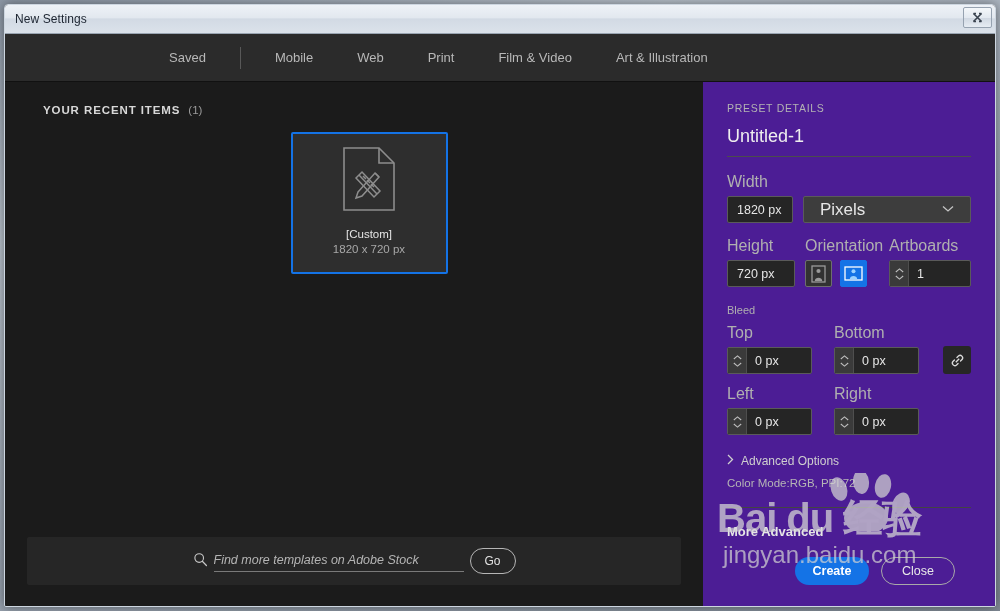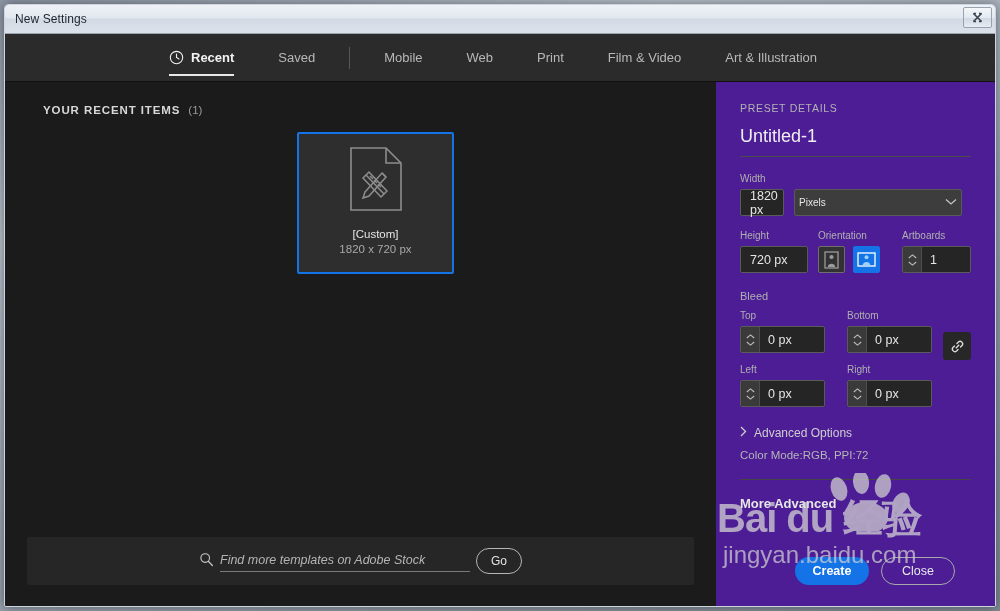--- a/index.html
+++ b/index.html
@@ -184,46 +184,46 @@
     font-size: 10.5px; letter-spacing: 0.7px; color: #b3b3b3;
     text-transform: uppercase;
   }
   .doc-name {
     margin-top: 12px;
     font-size: 18px; color: #eeeeee;
     padding-bottom: 9px;
     border-bottom: 1px solid #4c4c4c;
   }
   .fld-label {
-    font-size: 10px; color: #b0b0b0; margin-bottom: 5px;
+    font-size: 16px; color: #b0b0b0; margin-bottom: 5px;
   }
   .row { display: flex; }
   .input-box {
     height: 27px;
     background: #252525;
     border: 1px solid #5a5a5a;
     border-radius: 2px;
     display: flex; align-items: center;
     padding: 0 9px;
     font-size: 12.5px; color: #e6e6e6;
   }
   .select-box {
     height: 27px;
     background: #3d3d3d;
     border: 1px solid #5a5a5a;
     border-radius: 2px;
     display: flex; align-items: center; justify-content: space-between;
-    padding: 0 4px;
-    font-size: 10px; color: #e6e6e6;
+    padding: 0 16px;
+    font-size: 17px; color: #e6e6e6;
     cursor: pointer;
   }
   .chev { color:#c4c4c4; font-size: 10px; }
 
   .width-row { margin-top: 16px; }
-  .width-row .input-box { width: 44px; }
+  .width-row .input-box { width: 66px; }
   .width-row .select-box { width: 168px; margin-left: 10px; }
 
   .hoa-row { margin-top: 14px; display: flex; gap: 0; }
   .col-height { width: 78px; }
   .col-orient { width: 84px; }
   .col-artb { flex: 1; }
   .col-height .input-box { width: 68px; }
 
   .orient-btns { display:flex; gap: 8px; }
   .orient-btn {
@@ -357,27 +357,20 @@
             <path d="M1.5 1.5 H4 M7 1.5 H9.5 M1.5 9.5 H4 M7 9.5 H9.5" stroke="#39424e" stroke-width="1.4" fill="none"></path>
           </svg>
         </div>
       </div>
     </div>
 
     <div class="app-body">
       <div class="left-edge-strip"></div>
 
       <div class="tabbar">
-        <div class="tab active">
-          <svg class="clock-ico" width="15" height="15" viewBox="0 0 16 16">
-            <circle cx="8" cy="8" r="6.6" fill="none" stroke="#efefef" stroke-width="1.2"></circle>
-            <path d="M8 4.2 V8 L10.6 9.6" fill="none" stroke="#efefef" stroke-width="1.2" stroke-linecap="round"></path>
-          </svg>
-          <span>Recent</span>
-        </div>
         <div class="tab">
           <span>Saved</span>
         </div>
         <div class="tab-sep"></div>
         <div class="tab">
           <span>Mobile</span>
         </div>
         <div class="tab">
           <span>Web</span>
         </div>

